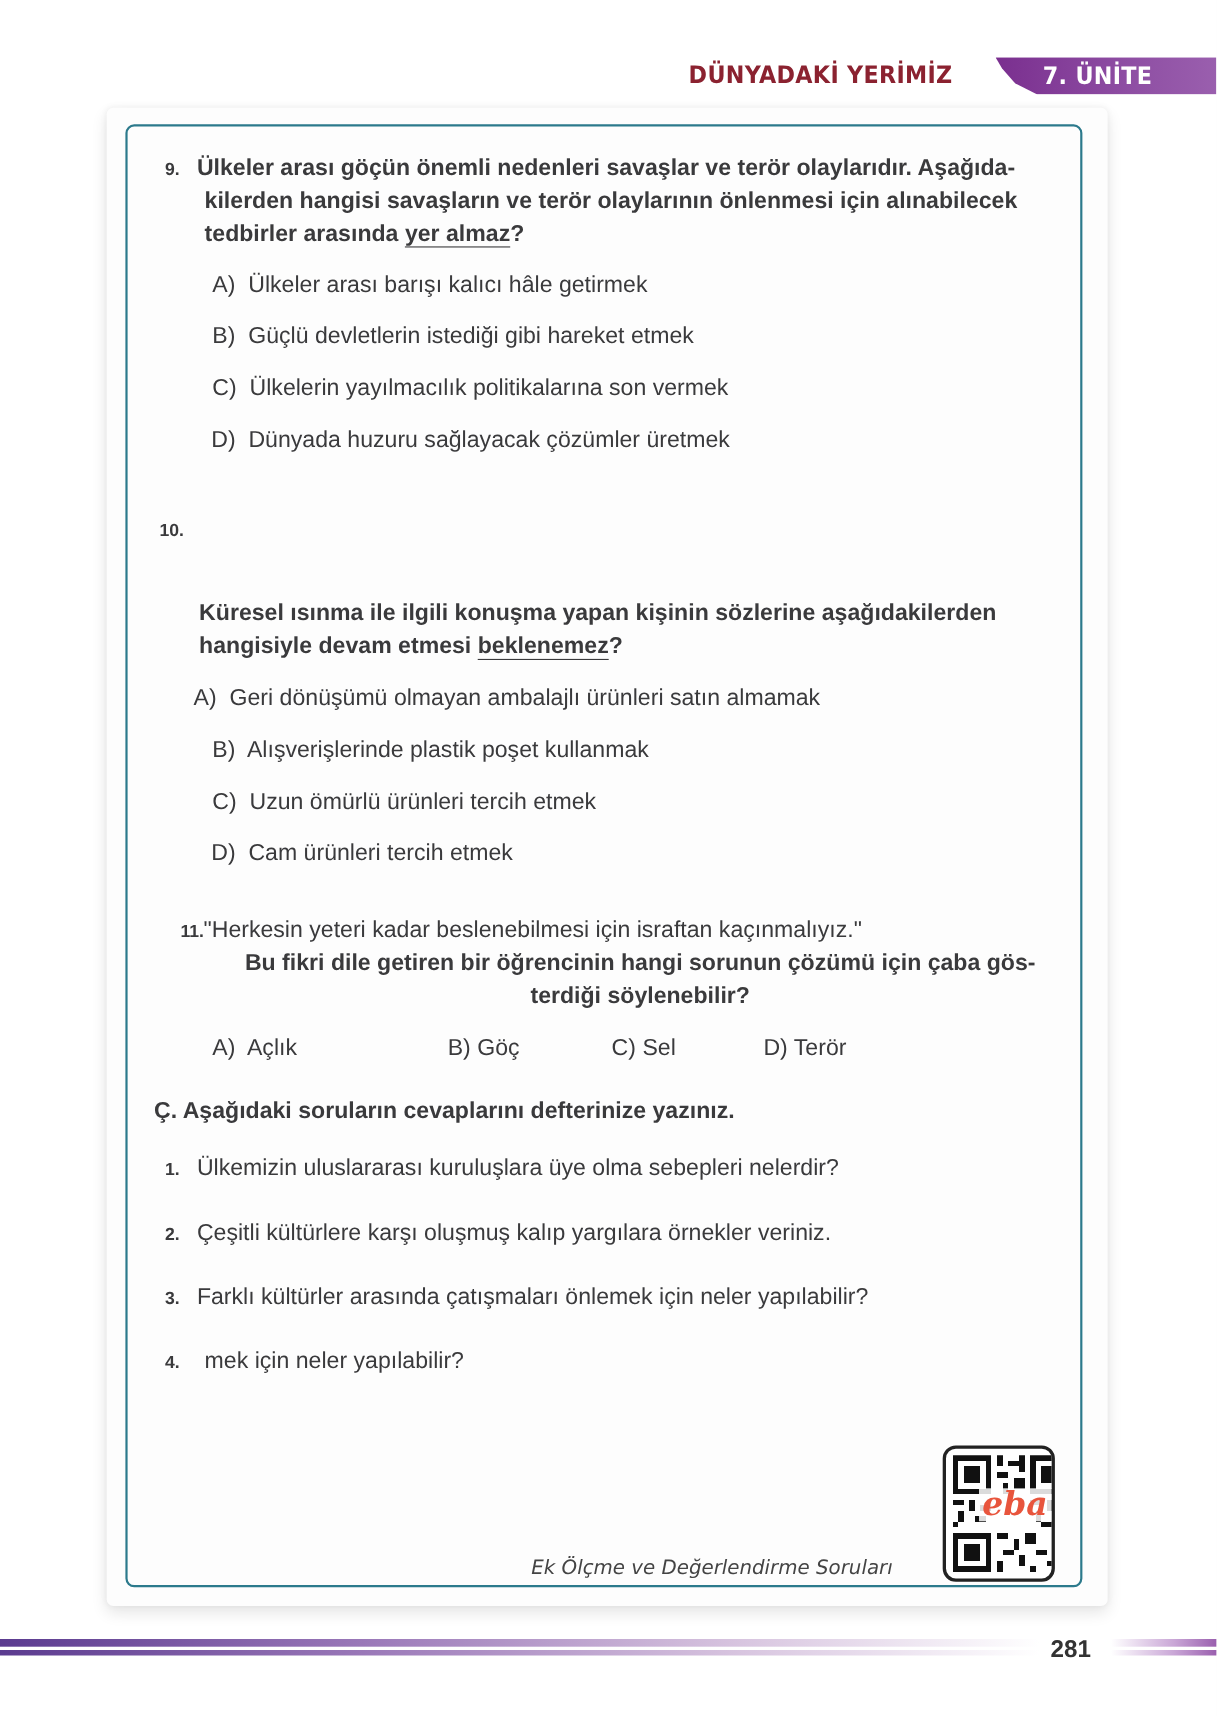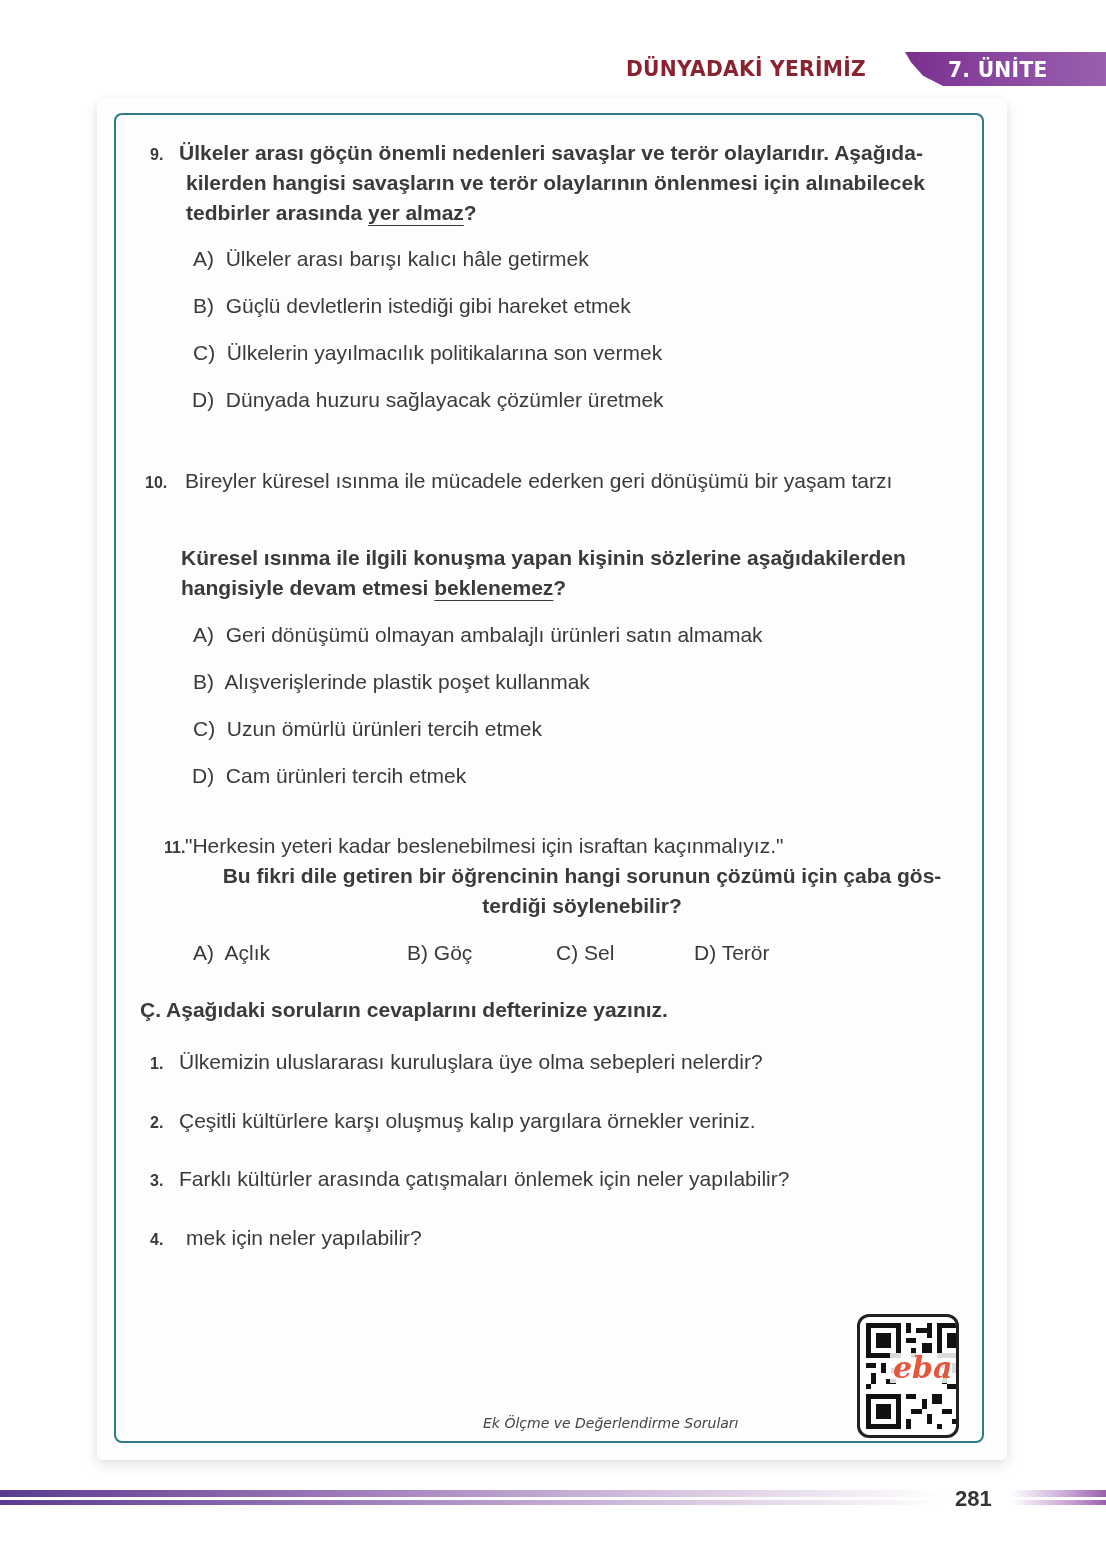--- a/index.html
+++ b/index.html
@@ -47,21 +47,21 @@
     overflow: hidden;
   }
   .qr-inner { position: absolute; left: 6px; top: 6px; width: 106px; height: 106px; }
   .eba {
     position: absolute; left: 30px; top: 36px; font-family: "DejaVu Serif", serif;
     font-style: italic; font-weight: bold; font-size: 30px; color: #e8553d;
     background: rgba(255,255,255,0.85); padding: 0 3px; line-height: 30px;
   }
   .caption {
     position: absolute; left: 483px; top: 1415px;
-    font-family: "DejaVu Sans", sans-serif; font-style: italic; font-size: 14px; color: #444;
+    font-family: "DejaVu Sans", sans-serif; font-style: italic; font-size: 18px; color: #444;
     font-weight: 300;
     text-align: right;
   }
   .footer-line { position: absolute; height: 7px; }
   .page-num {
     position: absolute; left: 955px; top: 1486px; font-size: 22px; font-weight: bold; color: #333;
     font-family: "Liberation Sans", sans-serif;
   }
 </style>
 </head>
@@ -84,27 +84,26 @@
   </div>
   <div class="opt" style="left:193px; top:244px;"><span>A)</span>&nbsp; <span>Ülkeler arası barışı kalıcı hâle getirmek</span></div>
   <div class="opt" style="left:193px; top:291px;"><span>B)</span>&nbsp; <span>Güçlü devletlerin istediği gibi hareket etmek</span></div>
   <div class="opt" style="left:193px; top:338px;"><span>C)</span>&nbsp; <span>Ülkelerin yayılmacılık politikalarına son vermek</span></div>
   <div class="opt" style="left:192px; top:385px;"><span>D)</span>&nbsp; <span>Dünyada huzuru sağlayacak çözümler üretmek</span></div>
 </div>
 
 <div>
   <span class="qnum" style="left:145px; top:474px;">10.</span>
   <div class="q" style="left:185px; top:466px; width:790px;">
-    <div>Bireyler küresel ısınma ile mücadele ederken geri dönüşümü bir yaşam tarzı</div>
   </div>
   <div class="q bold" style="left:181px; top:543px; width:800px;">
     <div>Küresel ısınma ile ilgili konuşma yapan kişinin sözlerine aşağıdakilerden</div>
     <div><span>hangisiyle devam etmesi </span><span class="ul">beklenemez</span><span>?</span></div>
   </div>
-  <div class="opt" style="left:193px; top:620px;text-align:center;"><span>A)</span>&nbsp; <span>Geri dönüşümü olmayan ambalajlı ürünleri satın almamak</span></div>
+  <div class="opt" style="left:176px; top:620px;text-align:center;"><span>A)</span>&nbsp; <span>Geri dönüşümü olmayan ambalajlı ürünleri satın almamak</span></div>
   <div class="opt" style="left:193px; top:667px;"><span>B)</span>&nbsp; <span>Alışverişlerinde plastik poşet kullanmak</span></div>
   <div class="opt" style="left:193px; top:714px;"><span>C)</span>&nbsp; <span>Uzun ömürlü ürünleri tercih etmek</span></div>
   <div class="opt" style="left:192px; top:761px;"><span>D)</span>&nbsp; <span>Cam ürünleri tercih etmek</span></div>
 </div>
 
 <div>
   <span class="qnum" style="left:145px; top:839px;margin-left:19px;">11.</span>
   <div class="q" style="left:185px; top:831px; width:790px;">"Herkesin yeteri kadar beslenebilmesi için israftan kaçınmalıyız."</div>
   <div class="q bold" style="left:187px; top:861px; width:790px;text-align:center;">
     <div>Bu fikri dile getiren bir öğrencinin hangi sorunun çözümü için çaba gös-</div>

